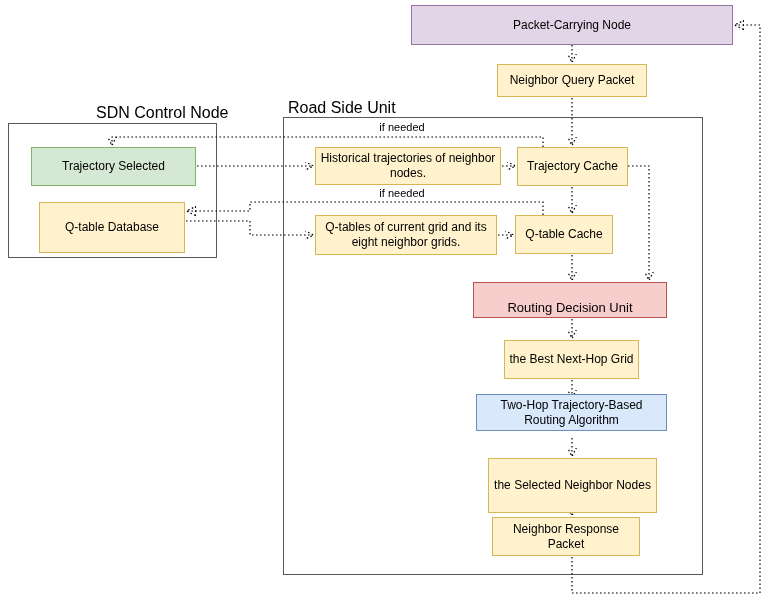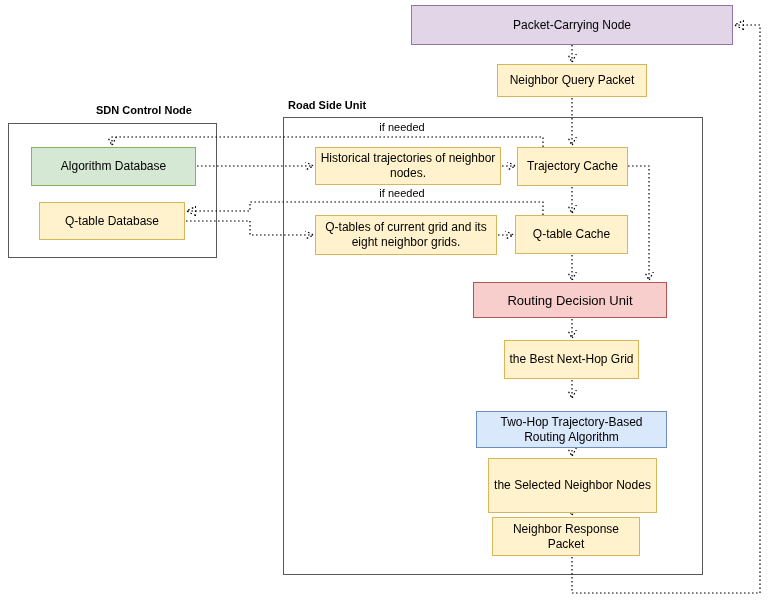--- a/index.html
+++ b/index.html
@@ -6,47 +6,47 @@
   html, body { width: 772px; height: 604px; background: #ffffff; }
   body { font-family: "Liberation Sans", "DejaVu Sans", sans-serif; color: #000; }
   #canvas { position: relative; width: 772px; height: 604px; overflow: hidden; background: #fff; }
 
   
   #edges { position: absolute; left: 0; top: 0; width: 772px; height: 604px; z-index: 1; }
   #edges path { fill: none; stroke: #000; stroke-width: 1.2; stroke-dasharray: 1.6 2.4; }
 
   
   .group { position: absolute; border: 1px solid #595959; background: transparent; z-index: 0; }
-  .group-title { position: absolute; font-size: 11px; font-weight: bold; white-space: nowrap; z-index: 2; }
+  .group-title { position: absolute; font-size: 16px; font-weight: normal; white-space: nowrap; z-index: 2; }
 
   
   .node { position: absolute; display: flex; align-items: center; justify-content: center;
           text-align: center; font-size: 12px; line-height: 15px; z-index: 2; padding: 2px 4px; }
   .purple { background: #e1d5e7; border: 1px solid #9673a6; justify-content: center; }
   .yellow { background: #fff2cc; border: 1px solid #d6b656; }
   .green  { background: #d5e8d4; border: 1px solid #82b366; }
   .red    { background: #f8cecc; border: 1px solid #b85450; }
   .blue   { background: #dae8fc; border: 1px solid #6c8ebf; }
 
   
   #pcn        { left: 411px; top: 5px;   width: 322px; height: 40px; }
   #nqp        { left: 497px; top: 64px;  width: 150px; height: 33px; }
   #sdn-group  { left: 8px;   top: 123px; width: 209px; height: 135px; }
   #sdn-title  { left: 96px;  top: 104px; }
   #rsu-group  { left: 283px; top: 117px; width: 420px; height: 458px; }
   #rsu-title  { left: 288px; top: 99px; }
   #traj-db    { left: 31px;  top: 147px; width: 165px; height: 39px; }
-  #qtable-db  { left: 39px;  top: 202px; width: 146px; height: 38px; }
+  #qtable-db  { left: 39px;  top: 202px; width: 146px; height: 51px; }
   #hist       { left: 315px; top: 147px; width: 186px; height: 38px; }
   #traj-cache { left: 517px; top: 147px; width: 111px; height: 39px; text-align: center; }
   #qtables    { left: 315px; top: 215px; width: 182px; height: 40px; }
-  #qtable-cache { left: 515px; top: 215px; width: 113px; height: 39px; }
-  #rdu        { left: 473px; top: 282px; width: 194px; height: 36px; font-size: 13px; }
+  #qtable-cache { left: 515px; top: 215px; width: 98px; height: 39px; }
+  #rdu        { left: 473px; top: 282px; width: 194px; height: 36px; font-size: 13px; align-items: flex-end; }
   #best       { left: 504px; top: 340px; width: 135px; height: 39px; }
-  #twohop     { left: 476px; top: 411px; width: 191px; height: 37px; text-align: center; }
+  #twohop     { left: 476px; top: 394px; width: 191px; height: 37px; text-align: center; }
   #selected   { left: 488px; top: 458px; width: 169px; height: 55px; }
   #nrp        { left: 492px; top: 517px; width: 148px; height: 39px; }
 
   .edge-label { position: absolute; font-size: 11px; text-align: center; width: 100px; z-index: 2; }
   #if-needed-1 { left: 352px; top: 121px; }
   #if-needed-2 { left: 352px; top: 187px; }
 </style>
 </head>
 <body>
 
@@ -84,21 +84,21 @@
 
   <div class="node purple" id="pcn">
     <span>Packet-Carrying Node</span>
   </div>
 
   <div class="node yellow" id="nqp">
     <span>Neighbor Query Packet</span>
   </div>
 
   <div class="node green" id="traj-db">
-    <span>Algorithm Database</span>
+    <span>Trajectory Selected</span>
   </div>
 
   <div class="node yellow" id="qtable-db">
     <span>Q-table Database</span>
   </div>
 
   <div class="node yellow" id="hist">
     <span>Historical trajectories of neighbor nodes.</span>
   </div>
 

